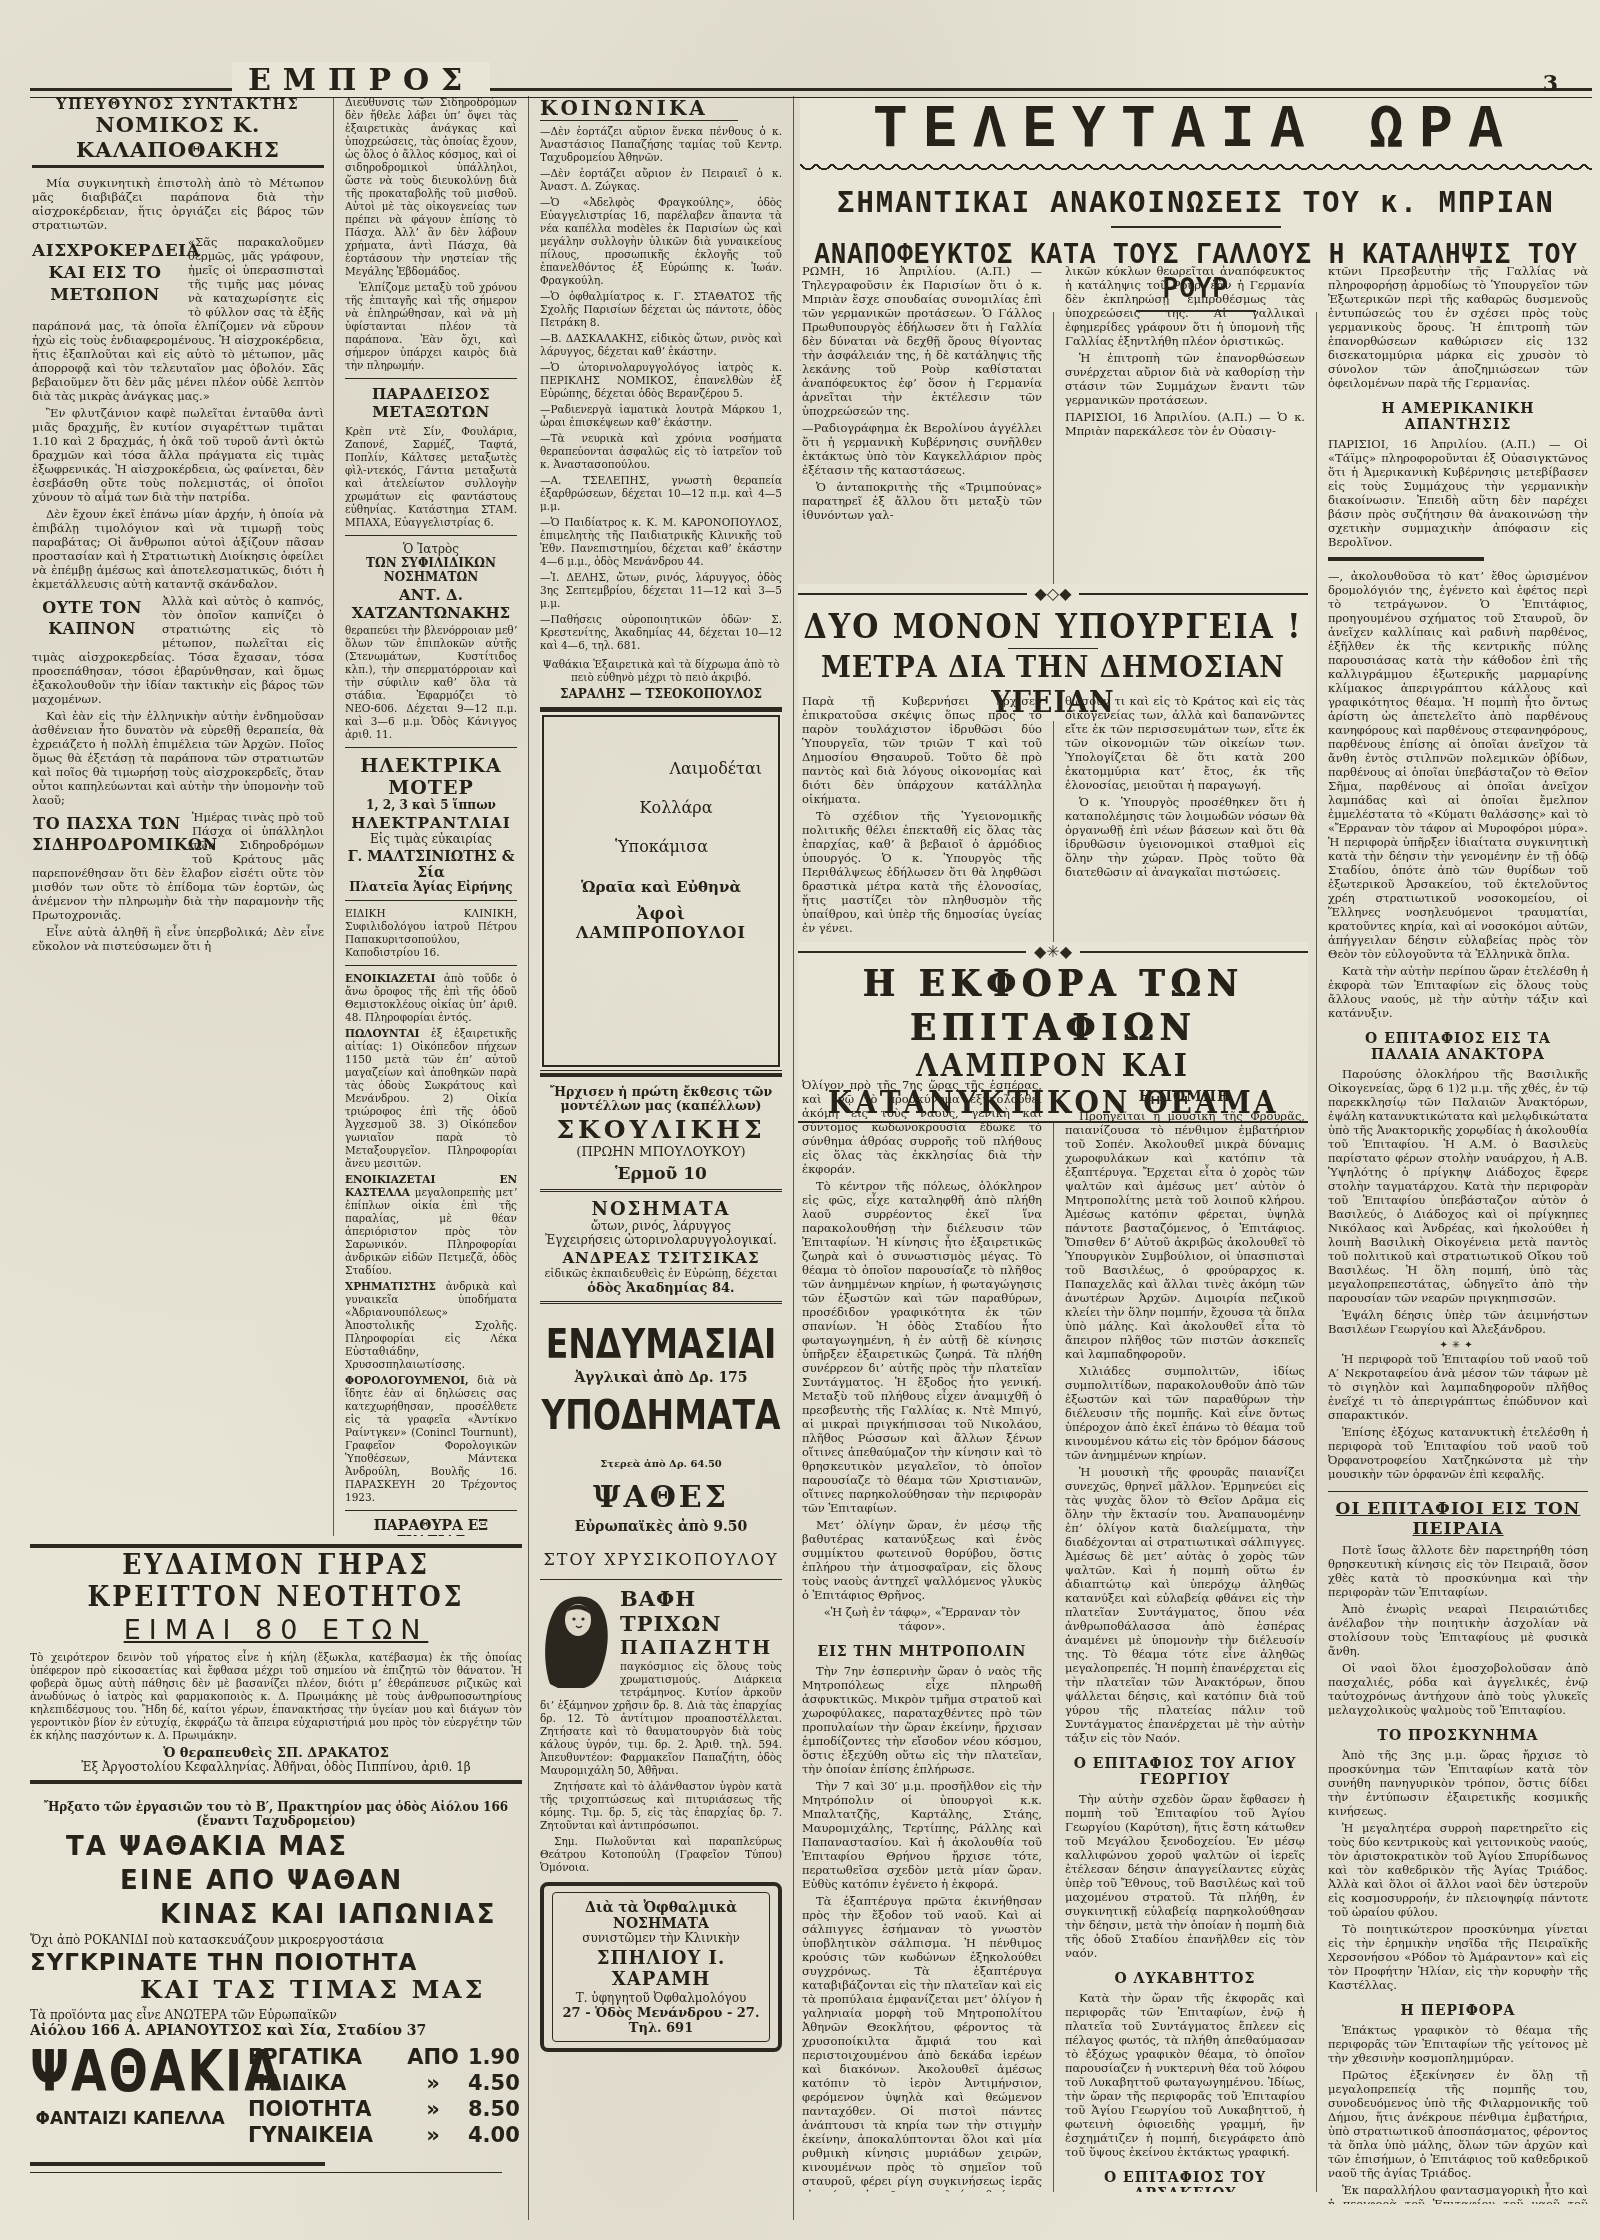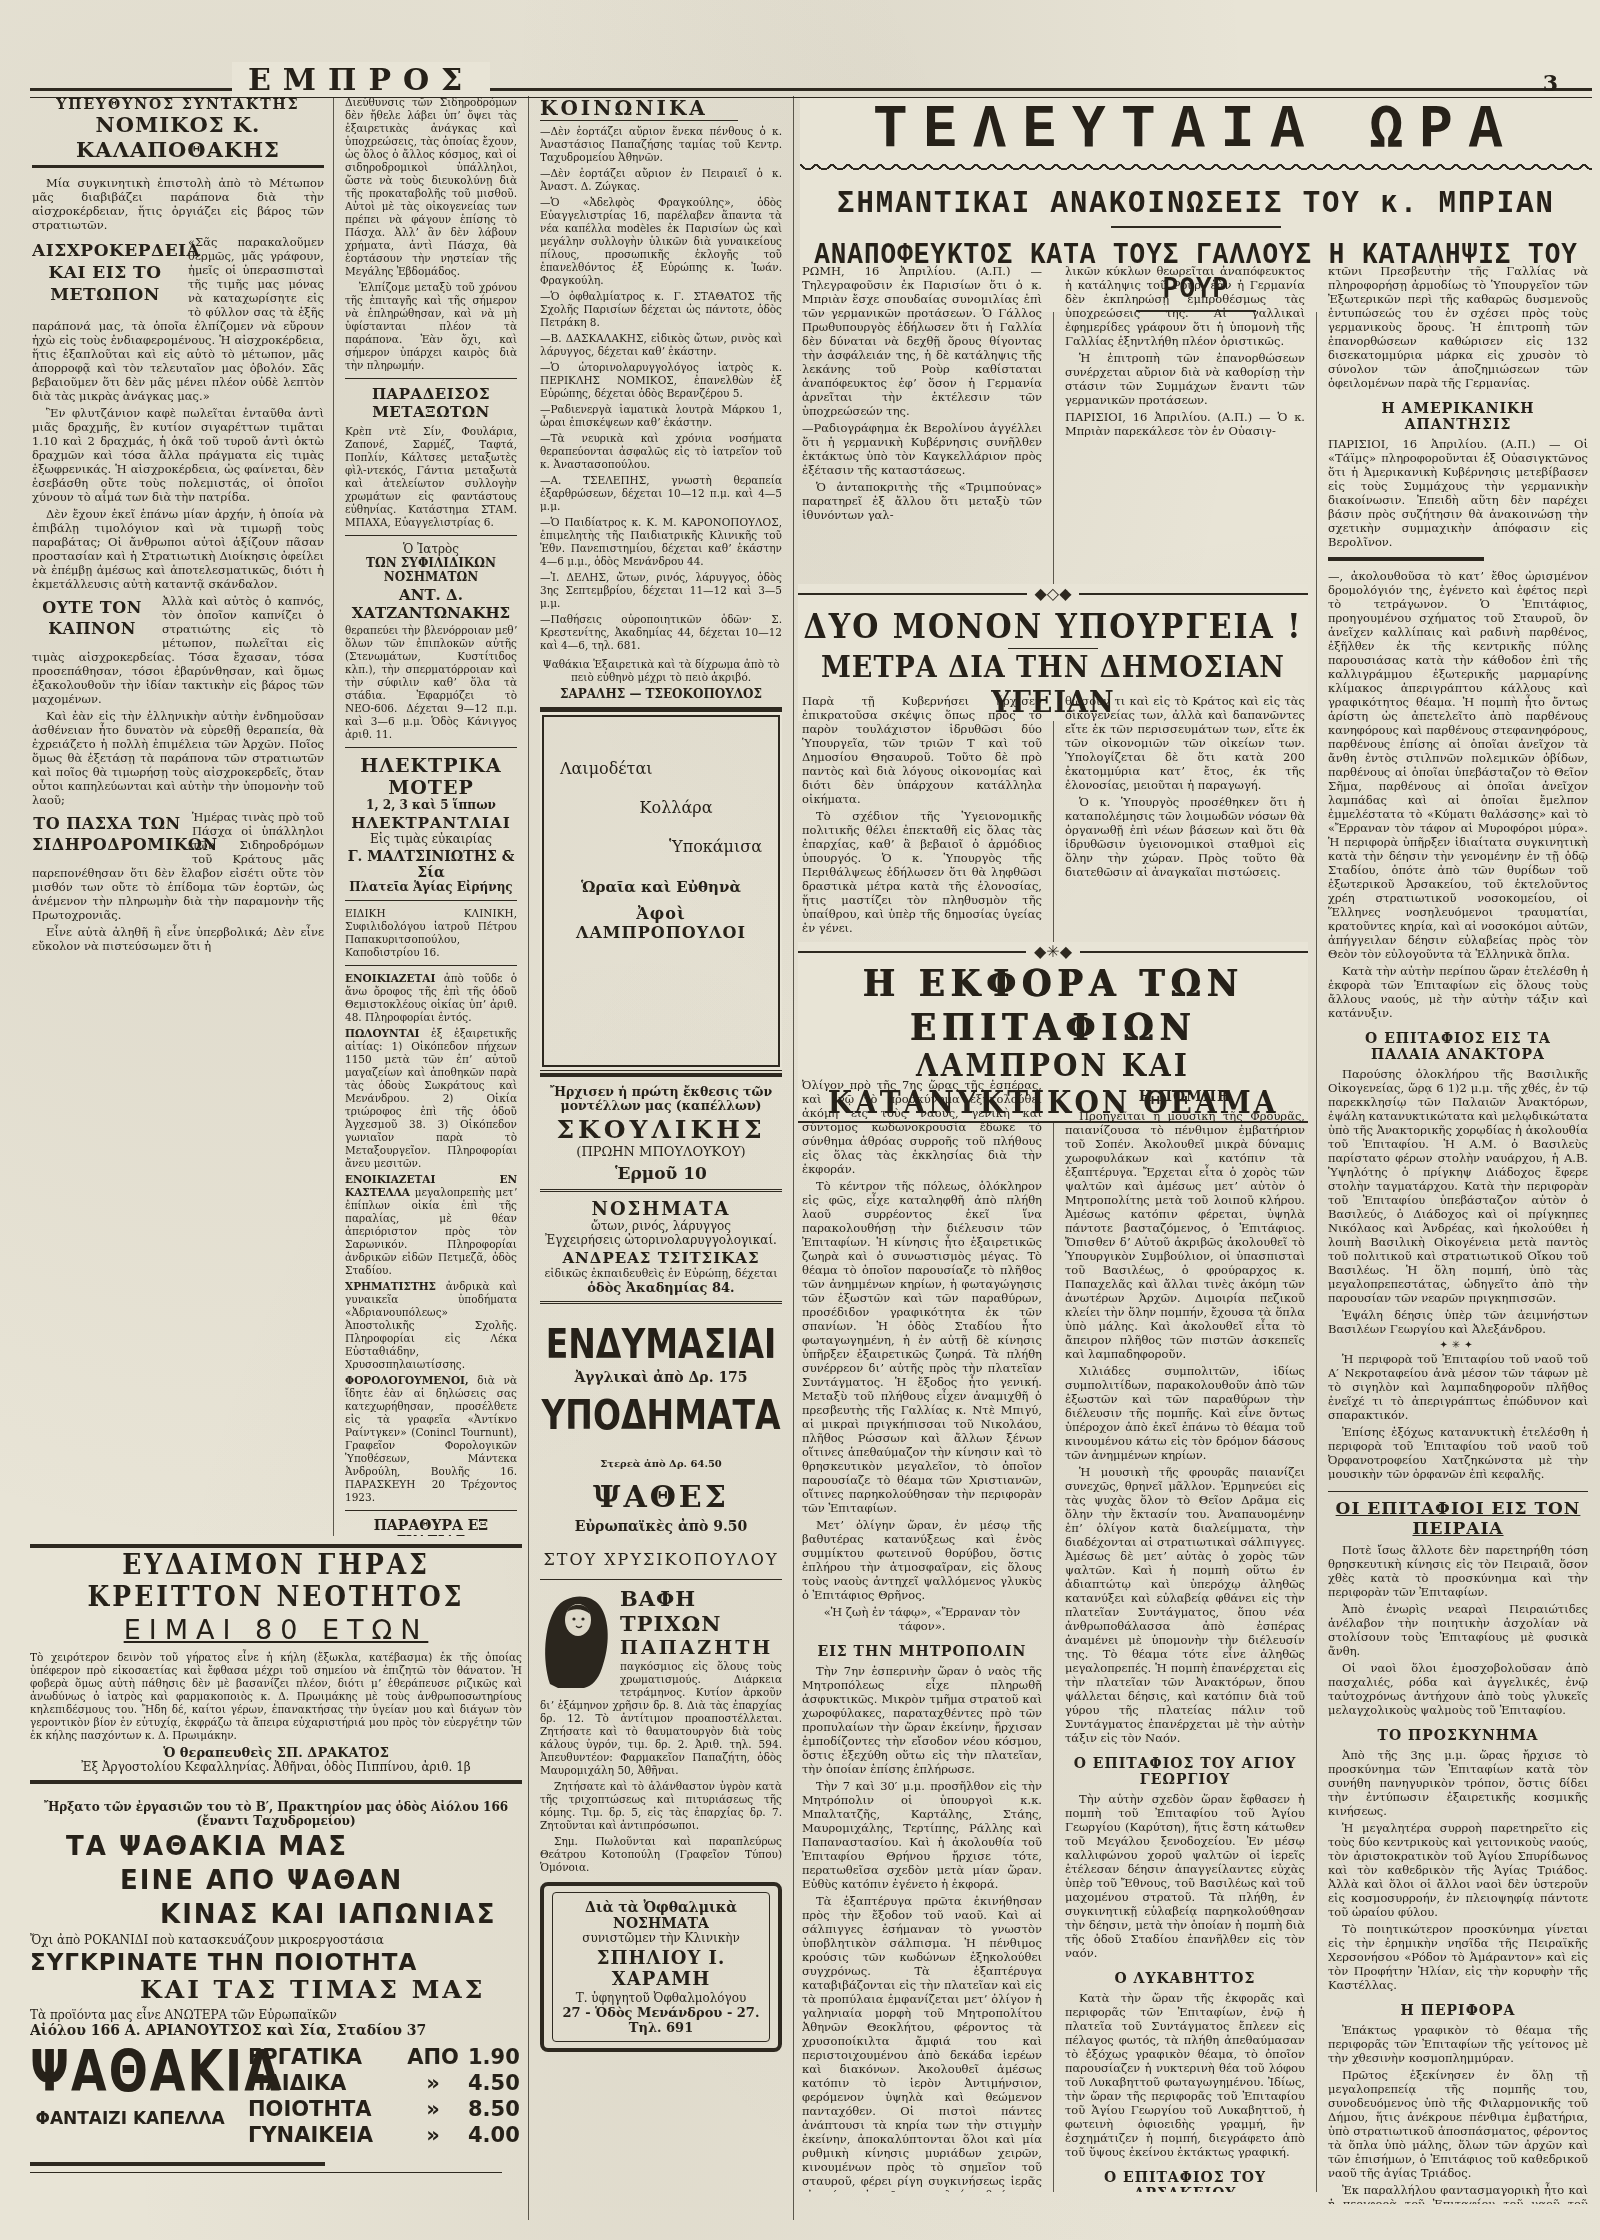--- a/index.html
+++ b/index.html
@@ -137,23 +137,23 @@
 
         <p class="p small noind">—Ἰ. ΔΕΛΗΣ, ὤτων, ρινός, λάρυγγος, ὁδὸς 3ης Σεπτεμβρίου, δέχεται 11—12 καὶ 3—5 μ.μ.</p>
 
         <p class="p small noind">—Παθήσεις οὐροποιητικῶν ὁδῶν· Σ. Κρεστενίτης, Ἀκαδημίας 44, δέχεται 10—12 καὶ 4—6, τηλ. 681.</p>
       </div>
     <p class="p small c noind" style="margin-top:6px">Ψαθάκια Ἑξαιρετικὰ καὶ τὰ δίχρωμα ἀπὸ τὸ πειὸ εὐθηνὸ μέχρι τὸ πειὸ ἀκριβό.</p>
     <div class="c b" style="font-size:12px;margin-bottom:6px">ΣΑΡΑΛΗΣ — ΤΣΕΟΚΟΠΟΥΛΟΣ</div>
 
     <hr class="heavy" style="margin:4px 0">
     <div class="box" style="height:300px;padding:24px 16px;position:relative;margin:2px 2px;box-shadow:0 0 0 3px var(--paper),0 0 0 4px var(--rule)">
-      <div style="font-size:16px;text-align:left;margin-top:18px">Λαιμοδέται</div>
+      <div style="font-size:16px;text-align:right;margin-top:18px">Λαιμοδέται</div>
       <div style="font-size:16px;text-align:center;margin-top:20px;padding-left:30px">Κολλάρα</div>
-      <div style="font-size:16px;text-align:right;margin-top:20px;padding-left:55px">Ὑποκάμισα</div>
+      <div style="font-size:16px;text-align:left;margin-top:20px;padding-left:55px">Ὑποκάμισα</div>
       <div class="b" style="font-size:15px;text-align:center;margin-top:22px">Ὡραῖα καὶ Εὐθηνὰ</div>
       <div class="b" style="font-size:16px;text-align:center;margin-top:8px;letter-spacing:1px">Ἀφοὶ ΛΑΜΠΡΟΠΟΥΛΟΙ</div>
     </div>
     <hr class="heavy" style="margin:6px 0 4px">
 
     <p class="p c noind b" style="font-size:12.5px;margin:8px 0 2px">Ἤρχισεν ἡ πρώτη ἔκθεσις τῶν μοντέλλων μας (καπέλλων)</p>
     <div class="c b" style="font-size:25px;letter-spacing:4px">ΣΚΟΥΛΙΚΗΣ</div>
     <div class="c" style="font-size:13px">(ΠΡΩΗΝ ΜΠΟΥΛΟΥΚΟΥ)</div>
     <div class="c b" style="font-size:17px;margin:4px 0 6px">Ἑρμοῦ 10</div>
     <hr class="hr2">

